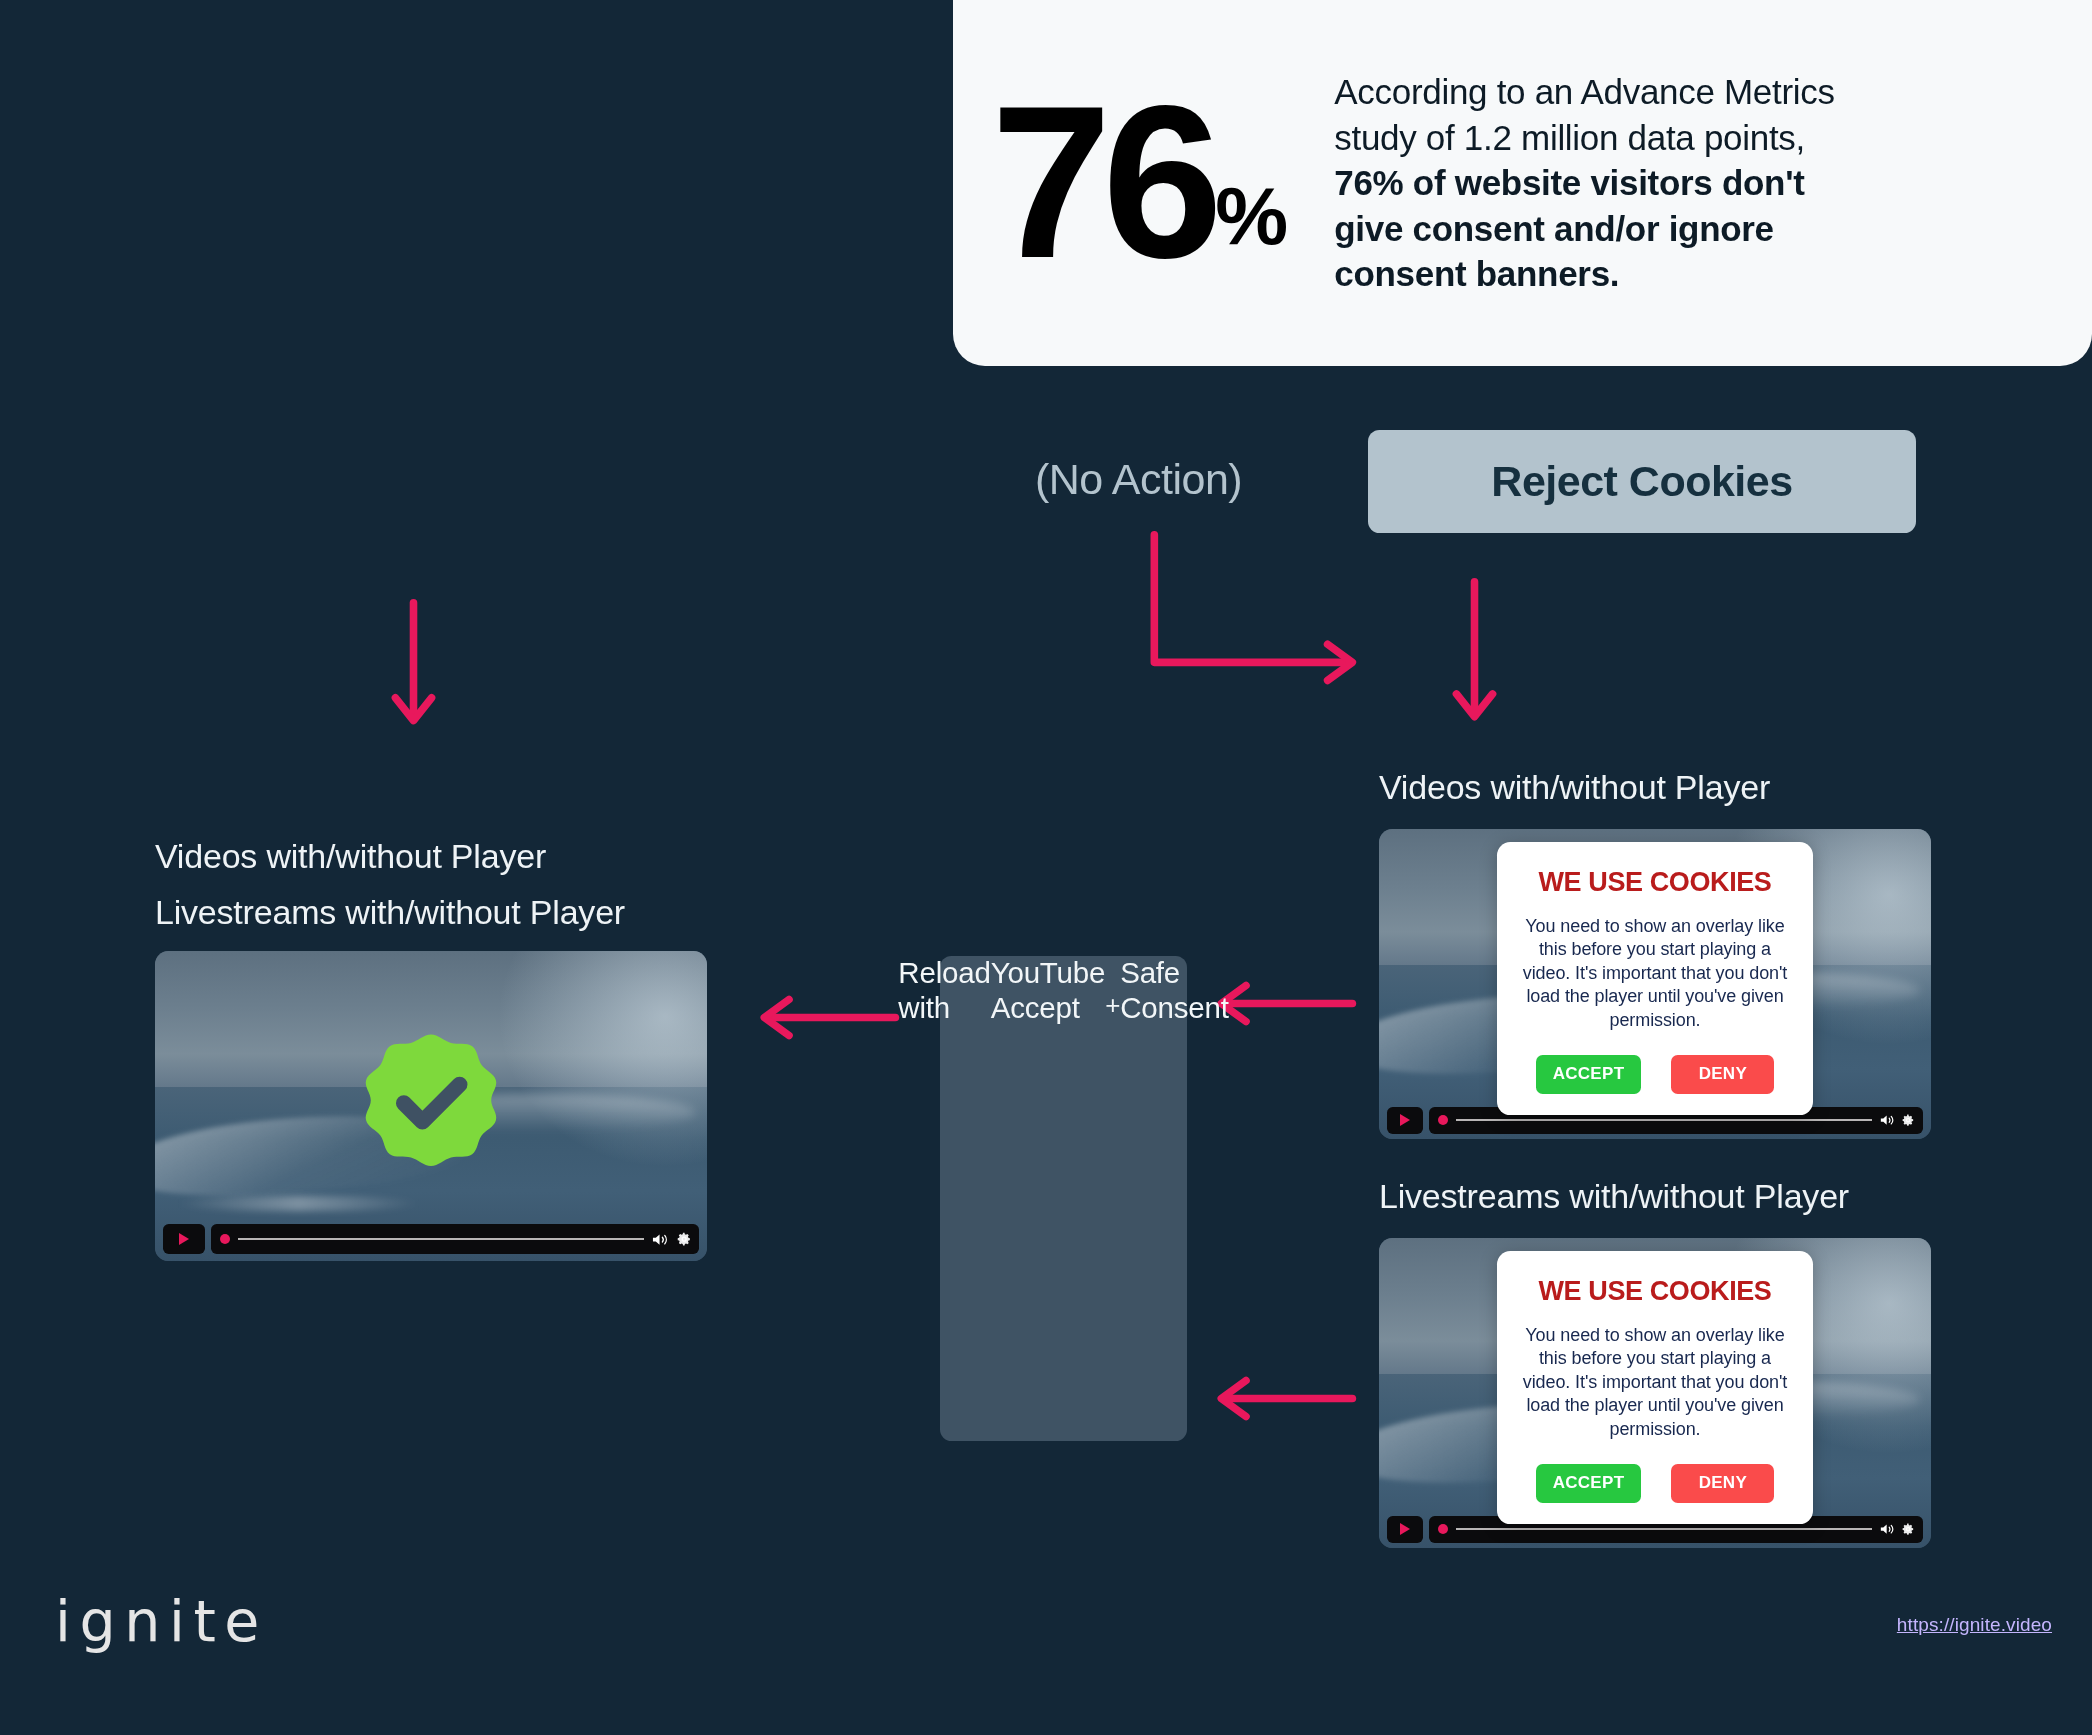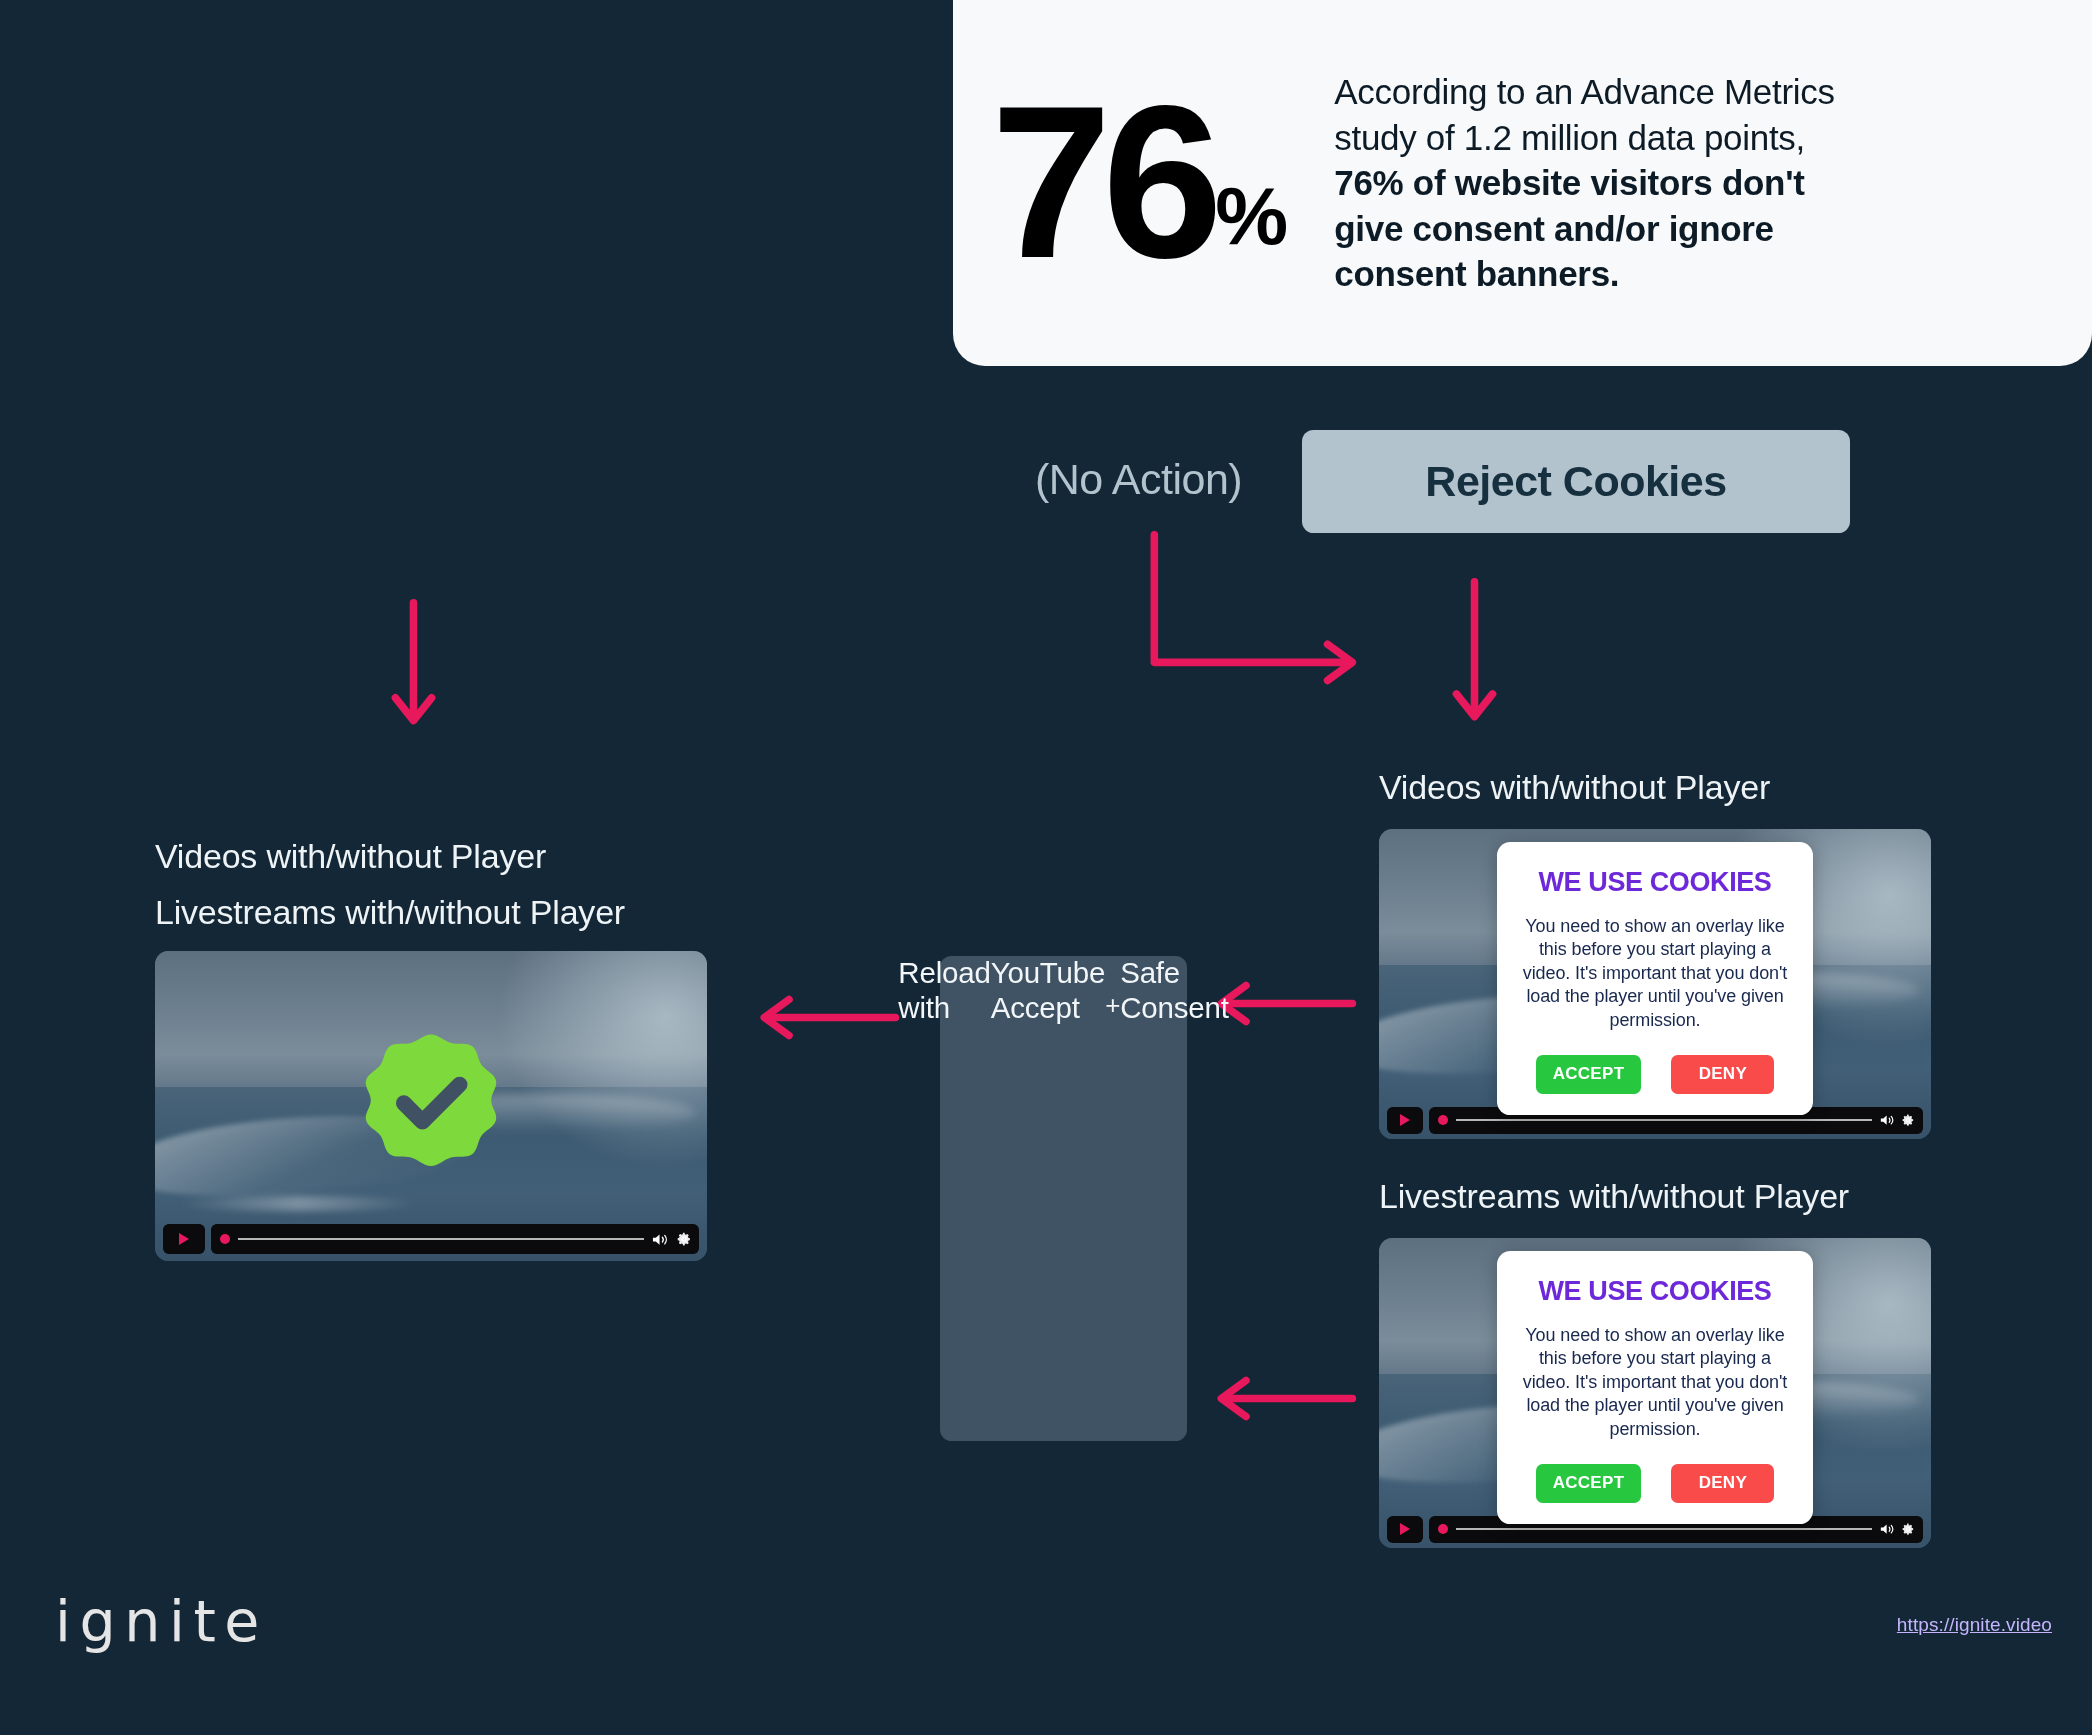--- a/index.html
+++ b/index.html
@@ -49,21 +49,21 @@
   
   .pill{
     position:absolute;
     background:#b3c3cd; color:#16303f;
     border-radius:11.4px;
     display:flex; align-items:center; justify-content:center;
     font-size:43px; font-weight:700; letter-spacing:-0.5px;
     cursor:pointer;
   }
   #pill-accept{ left:155px; top:441px; width:548px; height:103px; }
-  #pill-reject{ left:1302px; top:430px; width:548px; height:103px; }
+  #pill-reject{ left:1368px; top:430px; width:548px; height:103px; }
 
   .noaction{
     position:absolute; left:1035px; top:455px;
     font-size:43px; color:#b3c3cd; font-weight:400; letter-spacing:-0.5px;
   }
 
   
   .arrow{ position:absolute; }
 
   
@@ -164,21 +164,21 @@
     position:absolute;
     left:50%; top:50%; transform:translate(-50%,-52%);
     width:316px;
     background:#ffffff;
     border-radius:13.3px;
     padding:25px 21px 21px 21px;
     text-align:center;
     box-shadow:0 3.8px 17px rgba(0,0,0,.25);
   }
   .cookie h3{
-    color:#6d28d9; font-size:27px; font-weight:800;
+    color:#b91c1c; font-size:27px; font-weight:800;
     letter-spacing:-0.4px; margin-bottom:17px;
   }
   .cookie p{
     color:#18284f; font-size:18px; line-height:1.30;
     letter-spacing:-0.1px; margin-bottom:23px;
   }
   .cookie .btns{ display:flex; gap:30px; justify-content:center; }
   .cookie .btn{
     border-radius:6.7px; padding:9.5px 17px;
     font-size:17px; font-weight:700; color:#fff;

